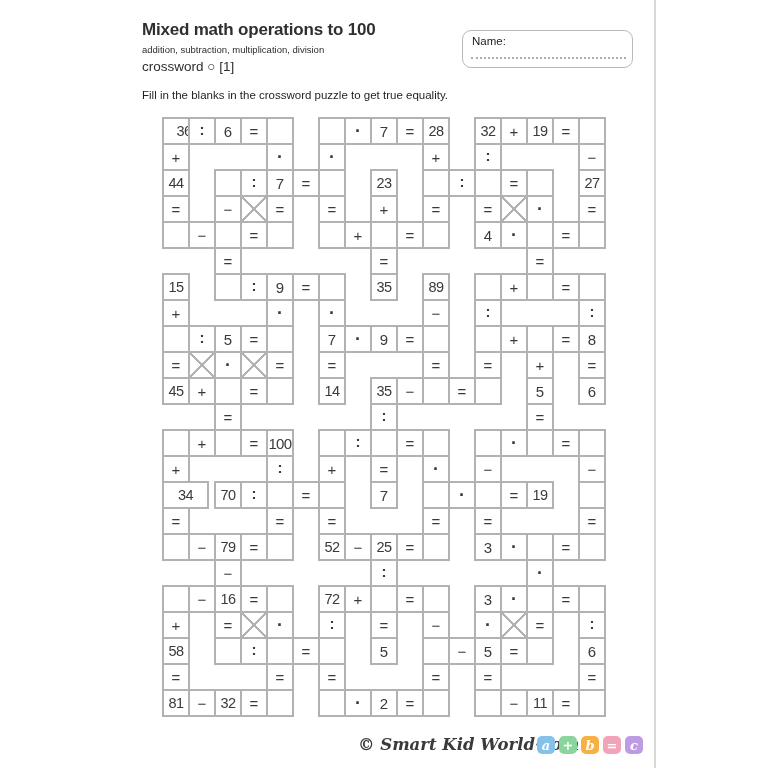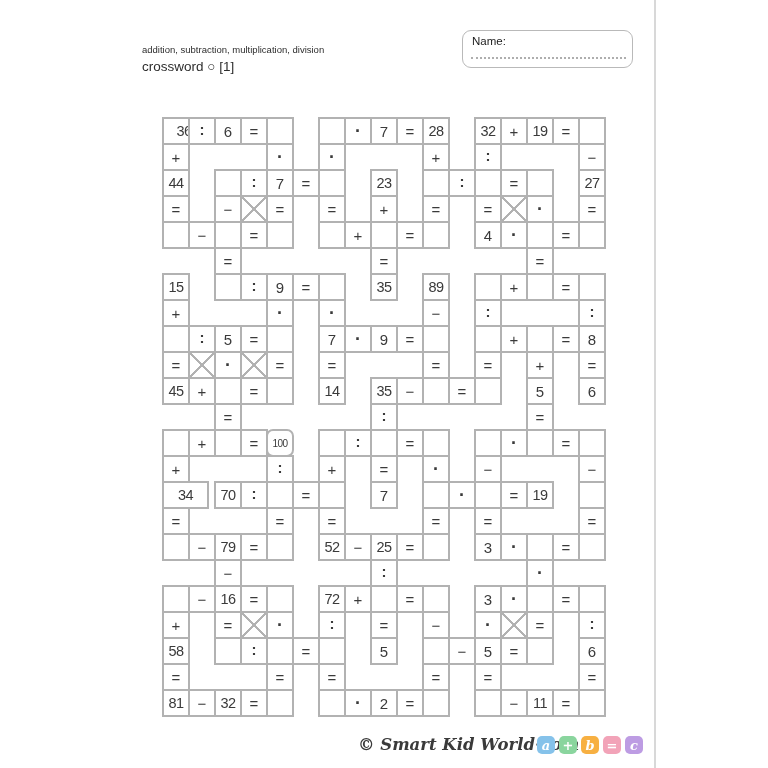--- a/index.html
+++ b/index.html
@@ -19,21 +19,21 @@
   .name-label{position:absolute;left:9px;top:4px;font-size:11.5px;color:#1c1c1c;}
   .name-line{position:absolute;left:8px;right:6px;bottom:8px;height:0;
              border-bottom:2px dotted #aeaeae;}
 
   
   .grid{position:absolute;}
   .cell{position:absolute;box-sizing:border-box;background:#ffffff;border:2px solid #b2b2b2;
         display:flex;align-items:center;justify-content:center;
         font-size:15px;color:#3a3a3a;}
   .cell.n2{font-size:14.5px;letter-spacing:-0.5px;}
-  .cell.n3{font-size:10px;letter-spacing:-0.6px;border-radius:7px;}
+  .cell.n3{font-size:15px;letter-spacing:-0.6px;}
   .cell.op{font-size:15px;}
   .cell.op-dot{font-size:18px;font-weight:700;}
   .cell.op-colon{font-weight:700;transform:none;}
   .cell.op-colon span{position:relative;top:-1.5px;}
   .cell.xcell{background-image:
       linear-gradient(45deg,  transparent calc(50% - 1.2px), #b2b2b2 calc(50% - 1.2px),
                       #b2b2b2 calc(50% + 1.2px), transparent calc(50% + 1.2px)),
       linear-gradient(135deg, transparent calc(50% - 1.2px), #b2b2b2 calc(50% - 1.2px),
                       #b2b2b2 calc(50% + 1.2px), transparent calc(50% + 1.2px));}
 
@@ -43,28 +43,30 @@
   .chips{position:absolute;left:537px;top:736px;display:flex;gap:4px;}
   .chip{width:18px;height:18px;border-radius:5px;display:flex;align-items:center;
         justify-content:center;color:#ffffff;font-family:"DejaVu Serif",serif;
         font-style:italic;font-weight:700;font-size:13px;}
 </style>
 </head>
 <body>
 
 <div class="page">
 
+  <div class="title">Mixed math operations to 100</div>
   <div class="subtitle">addition, subtraction, multiplication, division</div>
   <div class="variant">crossword ○ [1]</div>
 
   <div class="name-box">
     <div class="name-label">Name:</div>
     <div class="name-line"></div>
   </div>
 
+  <div class="instruction">Fill in the blanks in the crossword puzzle to get true equality.</div>
 
   <div class="grid" style="left: 163px; top: 118px; width: 442px; height: 598px;">
       <div class="cell n2" style="left: -1px; top: -1px; width: 44px; height: 28px;">36</div>
       <div class="cell op op-colon" style="left: 25px; top: -1px; width: 28px; height: 28px;">
         <span>:</span>
       </div>
       <div class="cell n1" style="left: 51px; top: -1px; width: 28px; height: 28px;">6</div>
       <div class="cell op" style="left: 77px; top: -1px; width: 28px; height: 28px;">=</div>
       <div class="cell blank" style="left: 103px; top: -1px; width: 28px; height: 28px;"></div>
       <div class="cell blank" style="left: 155px; top: -1px; width: 28px; height: 28px;"></div>

